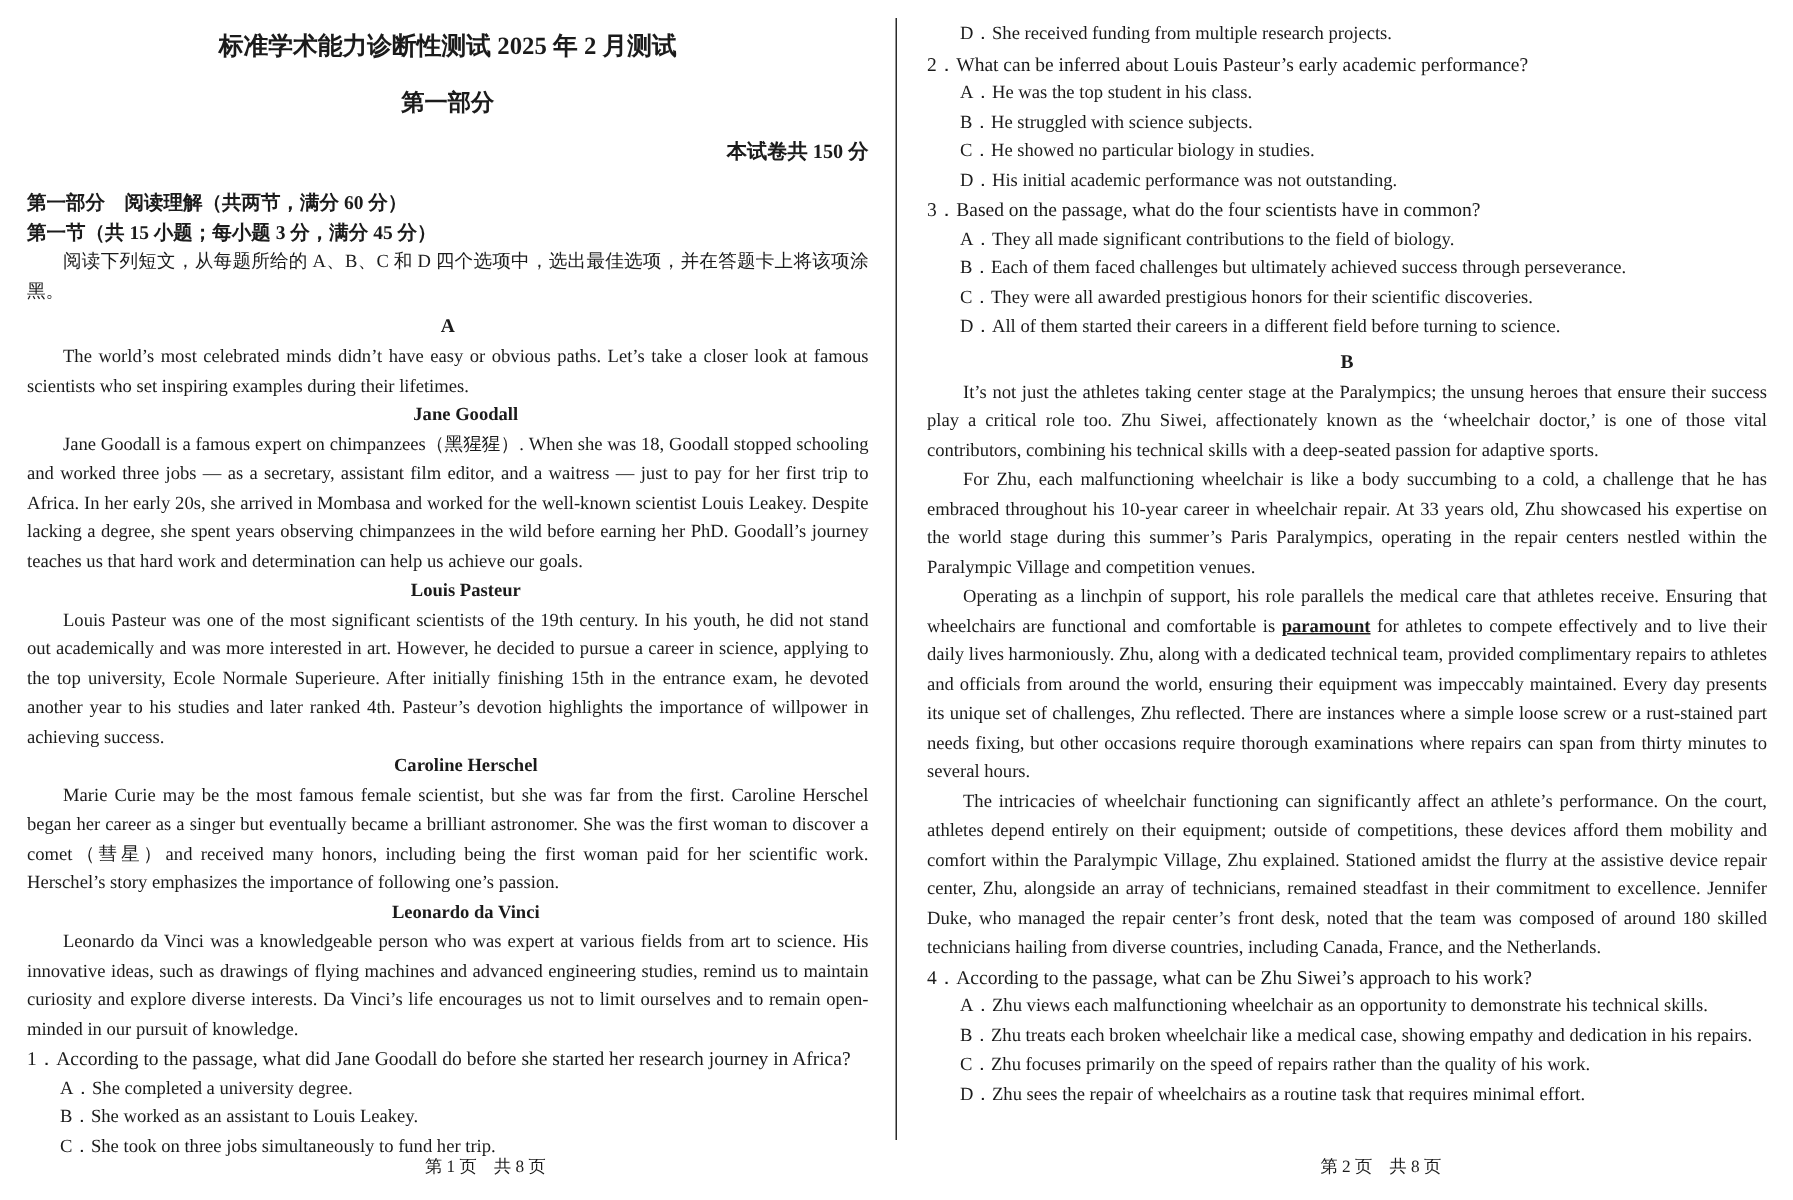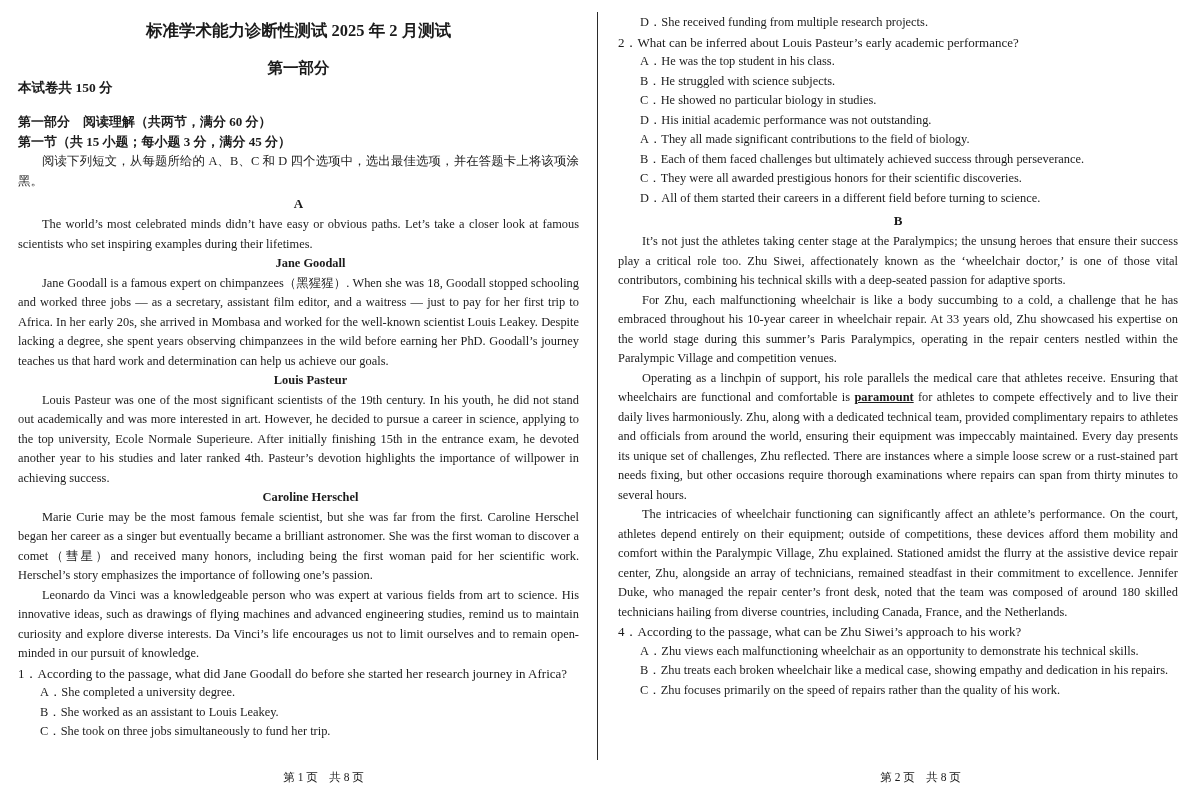--- a/index.html
+++ b/index.html
@@ -38,21 +38,22 @@
   }
   .doc-subtitle {
     font-size: 15.5px;
     font-weight: bold;
     text-align: center;
     margin-top: 16px;
   }
   .score-line {
     font-size: 13.5px;
     font-weight: bold;
-    text-align: left;
+    text-align: right;
+    margin-top: 13px;
   }
   .part-heading {
     font-size: 13px;
     font-weight: bold;
     line-height: 20px;
   }
   .part-heading.first { margin-top: 15px; }
   .para {
     font-size: 12.4px;
     line-height: 19.5px;
@@ -116,52 +117,55 @@
 
     <p class="subhead">Jane Goodall</p>
     <p class="para">Jane Goodall is a famous expert on chimpanzees（黑猩猩）. When she was 18, Goodall stopped schooling and worked three jobs — as a secretary, assistant film editor, and a waitress — just to pay for her first trip to Africa. In her early 20s, she arrived in Mombasa and worked for the well-known scientist Louis Leakey. Despite lacking a degree, she spent years observing chimpanzees in the wild before earning her PhD. Goodall’s journey teaches us that hard work and determination can help us achieve our goals.</p>
 
     <p class="subhead">Louis Pasteur</p>
     <p class="para">Louis Pasteur was one of the most significant scientists of the 19th century. In his youth, he did not stand out academically and was more interested in art. However, he decided to pursue a career in science, applying to the top university, Ecole Normale Superieure. After initially finishing 15th in the entrance exam, he devoted another year to his studies and later ranked 4th. Pasteur’s devotion highlights the importance of willpower in achieving success.</p>
 
     <p class="subhead">Caroline Herschel</p>
     <p class="para">Marie Curie may be the most famous female scientist, but she was far from the first. Caroline Herschel began her career as a singer but eventually became a brilliant astronomer. She was the first woman to discover a comet（彗星）and received many honors, including being the first woman paid for her scientific work. Herschel’s story emphasizes the importance of following one’s passion.</p>
 
+    <p class="subhead">Leonardo da Vinci</p>
     <p class="para">Leonardo da Vinci was a knowledgeable person who was expert at various fields from art to science. His innovative ideas, such as drawings of flying machines and advanced engineering studies, remind us to maintain curiosity and explore diverse interests. Da Vinci’s life encourages us not to limit ourselves and to remain open-minded in our pursuit of knowledge.</p>
 
     <div class="question">1．According to the passage, what did Jane Goodall do before she started her research journey in Africa?</div>
     <div class="option">A．She completed a university degree.</div>
     <div class="option">B．She worked as an assistant to Louis Leakey.</div>
     <div class="option">C．She took on three jobs simultaneously to fund her trip.</div>
 
     <div class="page-footer">第 1 页　共 8 页</div>
   </div>
 
   <div class="page page-2">
     <div class="option">D．She received funding from multiple research projects.</div>
 
     <div class="question">2．What can be inferred about Louis Pasteur’s early academic performance?</div>
     <div class="option">A．He was the top student in his class.</div>
     <div class="option">B．He struggled with science subjects.</div>
     <div class="option">C．He showed no particular biology in studies.</div>
     <div class="option">D．His initial academic performance was not outstanding.</div>
 
+    <div class="question">3．Based on the passage, what do the four scientists have in common?</div>
     <div class="option">A．They all made significant contributions to the field of biology.</div>
     <div class="option">B．Each of them faced challenges but ultimately achieved success through perseverance.</div>
     <div class="option">C．They were all awarded prestigious honors for their scientific discoveries.</div>
     <div class="option">D．All of them started their careers in a different field before turning to science.</div>
 
     <div class="passage-label">B</div>
     <p class="para">It’s not just the athletes taking center stage at the Paralympics; the unsung heroes that ensure their success play a critical role too. Zhu Siwei, affectionately known as the ‘wheelchair doctor,’ is one of those vital contributors, combining his technical skills with a deep-seated passion for adaptive sports.</p>
     <p class="para">For Zhu, each malfunctioning wheelchair is like a body succumbing to a cold, a challenge that he has embraced throughout his 10-year career in wheelchair repair. At 33 years old, Zhu showcased his expertise on the world stage during this summer’s Paris Paralympics, operating in the repair centers nestled within the Paralympic Village and competition venues.</p>
     <p class="para"><span>Operating as a linchpin of support, his role parallels the medical care that athletes receive. Ensuring that wheelchairs are functional and comfortable is </span><span class="kw">paramount</span><span> for athletes to compete effectively and to live their daily lives harmoniously. Zhu, along with a dedicated technical team, provided complimentary repairs to athletes and officials from around the world, ensuring their equipment was impeccably maintained. Every day presents its unique set of challenges, Zhu reflected. There are instances where a simple loose screw or a rust-stained part needs fixing, but other occasions require thorough examinations where repairs can span from thirty minutes to several hours.</span></p>
     <p class="para">The intricacies of wheelchair functioning can significantly affect an athlete’s performance. On the court, athletes depend entirely on their equipment; outside of competitions, these devices afford them mobility and comfort within the Paralympic Village, Zhu explained. Stationed amidst the flurry at the assistive device repair center, Zhu, alongside an array of technicians, remained steadfast in their commitment to excellence. Jennifer Duke, who managed the repair center’s front desk, noted that the team was composed of around 180 skilled technicians hailing from diverse countries, including Canada, France, and the Netherlands.</p>
 
     <div class="question">4．According to the passage, what can be Zhu Siwei’s approach to his work?</div>
     <div class="option">A．Zhu views each malfunctioning wheelchair as an opportunity to demonstrate his technical skills.</div>
     <div class="option">B．Zhu treats each broken wheelchair like a medical case, showing empathy and dedication in his repairs.</div>
     <div class="option">C．Zhu focuses primarily on the speed of repairs rather than the quality of his work.</div>
+    <div class="option">D．Zhu sees the repair of wheelchairs as a routine task that requires minimal effort.</div>
 
     <div class="page-footer">第 2 页　共 8 页</div>
   </div>
 
   <div class="divider"></div>
 </div>
 
 </body></html>

